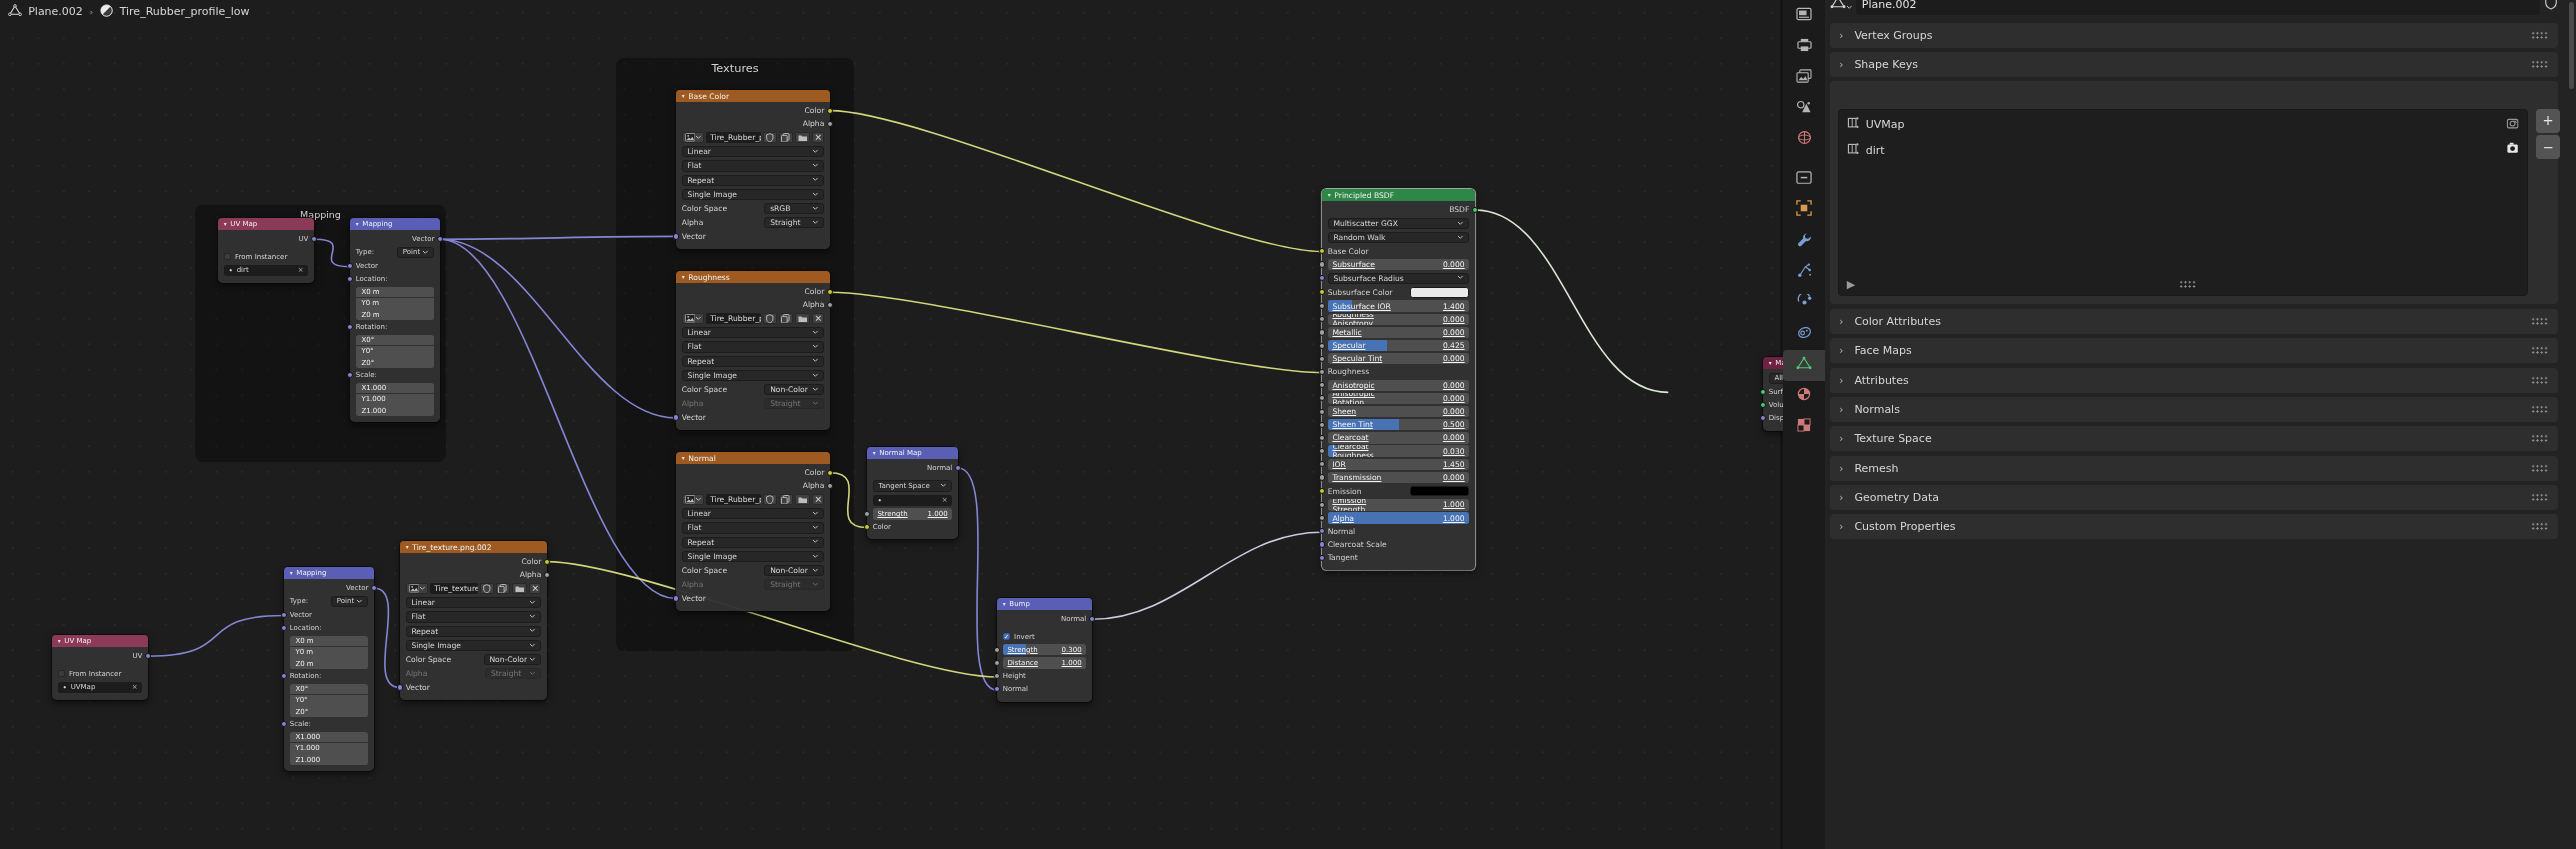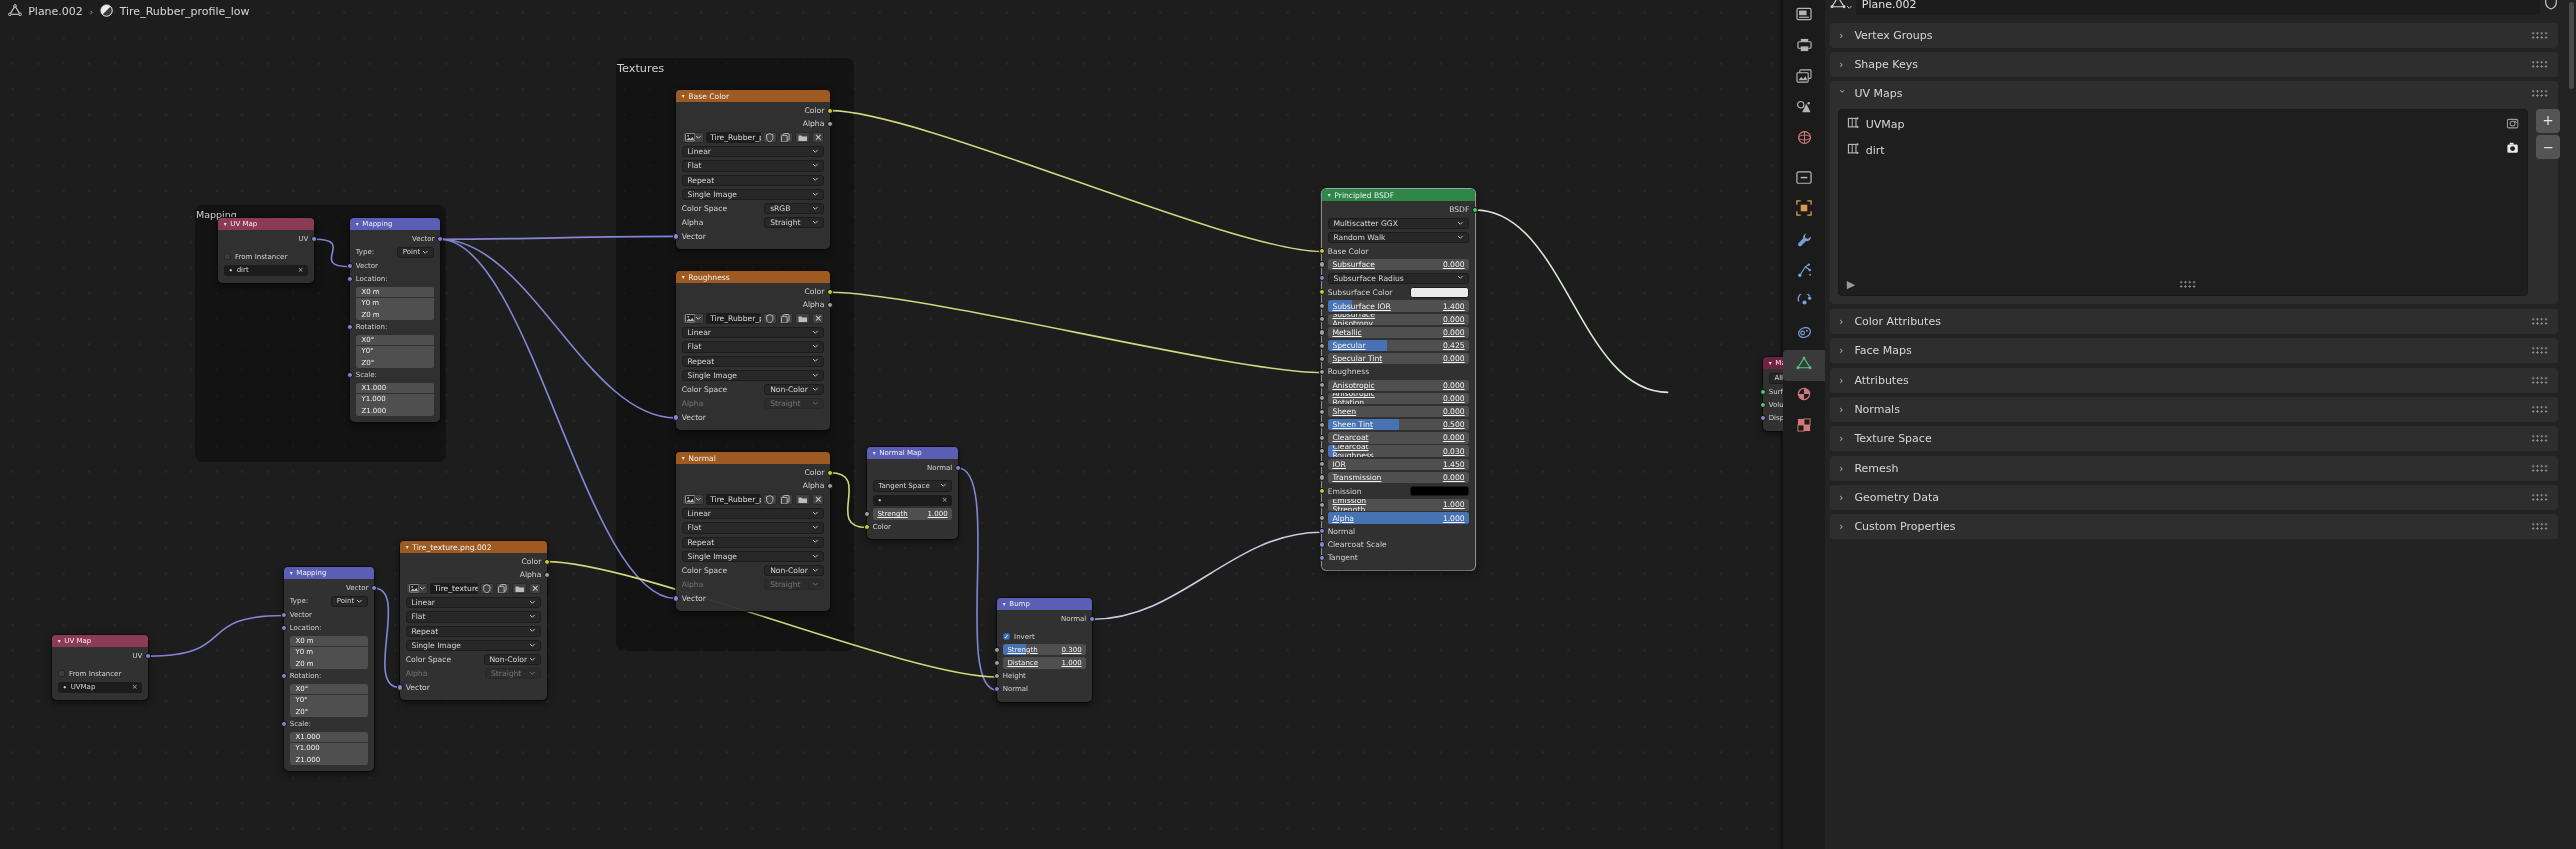--- a/index.html
+++ b/index.html
@@ -9,21 +9,21 @@
 
   
   #editor { position:absolute; left:0; top:0; width:1781px; height:850px; background:#1d1d1d;
     background-image: radial-gradient(#292929 1px, transparent 1.3px); background-size:25.5px 25.5px; }
   #breadcrumb { position:absolute; left:7.6px; top:3.8px; display:flex; align-items:center; gap:6.6px;
     color:#d6d6d6; font-size:11px; z-index:20; }
   #breadcrumb .sep { color:#9a9a9a; font-size:9.5px; }
 
   .frame { position:absolute; background:rgba(8,8,8,.42); border-radius:6.6px; z-index:1;
     box-shadow:0 0 0 0.9px rgba(0,0,0,.35); }
-  .frame .flabel { position:absolute; top:2.8px; left:0; right:0; color:#d2d2d2; }
+  .frame .flabel { position:absolute; top:2.8px; left:0; right:0; text-align:center; color:#d2d2d2; }
 
   #wires { position:absolute; left:0; top:0; width:1781px; height:850px; z-index:3; pointer-events:none; }
 
   .node { position:absolute; z-index:4; background:rgba(50,50,50,.97); border-radius:4.7px;
     box-shadow:0 2.8px 7.6px rgba(0,0,0,.55), 0 0 0 0.9px rgba(15,15,15,.9); font-size:7.6px; color:#d4d4d4; }
   .node.active { box-shadow:0 2.8px 7.6px rgba(0,0,0,.55), 0 0 0 1.1px rgba(240,240,240,.75); }
   .node .nhead { display:flex; align-items:center; gap:3.8px; color:#f2f2f2;
     border-radius:3.8px 3.8px 0 0; padding:0 5.7px; height:12.3px; }
   .node .nhead .chev { font-size:5.7px; color:#e8e8e8; }
   .node .nbody { padding:2.8px 5.7px 4.7px 5.7px; }
@@ -894,21 +894,21 @@
               <span class="sock in" style="background: rgb(161, 161, 161);"></span>
               <div class="slider">
                 <div class="fill" style="width: 17%;"></div>
                 <span class="lblL">Subsurface IOR</span>
                 <span class="lblR">1.400</span>
               </div>
             </div>
             <div class="nrow">
               <span class="sock in" style="background: rgb(161, 161, 161);"></span>
               <div class="slider">
-                <span class="lblL">Subsurface Anisotropy</span>
+                <span class="lblL">Roughness Anisotropy</span>
                 <span class="lblR">0.000</span>
               </div>
             </div>
             <div class="nrow">
               <span class="sock in" style="background: rgb(161, 161, 161);"></span>
               <div class="slider">
                 <span class="lblL">Metallic</span>
                 <span class="lblR">0.000</span>
               </div>
             </div>
@@ -1183,25 +1183,20 @@
           </div>
         </div>
         <div class="panel" style="top: 52px;">
           <div class="phead">
             <span class="pchev">›</span>
             <span>Shape Keys</span>
             <span class="grip"></span>
           </div>
         </div>
         <div class="panel" style="top: 81px; height: 223px;">
-          <div class="phead">
-            <span class="pchev open">›</span>
-            <span>UV Maps</span>
-            <span class="grip"></span>
-          </div>
           <div id="uvlist">
             <div class="uvrow">
               <span><svg width="12.3" height="11.3" viewBox="0 0 13 12">
                   <rect x="1.5" y="1.5" width="8" height="9" fill="none" stroke="#b9b9b9" stroke-width="1.2"></rect>
                   <circle cx="11" cy="1.5" r="1.2" fill="#b9b9b9"></circle>
                   <circle cx="11" cy="10.5" r="1.2" fill="#b9b9b9"></circle>
                   <path d="M5.5 1.5v9" stroke="#b9b9b9"></path>
                 </svg></span>
               <span class="rname">UVMap</span>
               <span><svg width="13.2" height="12.3" viewBox="0 0 14 13">

